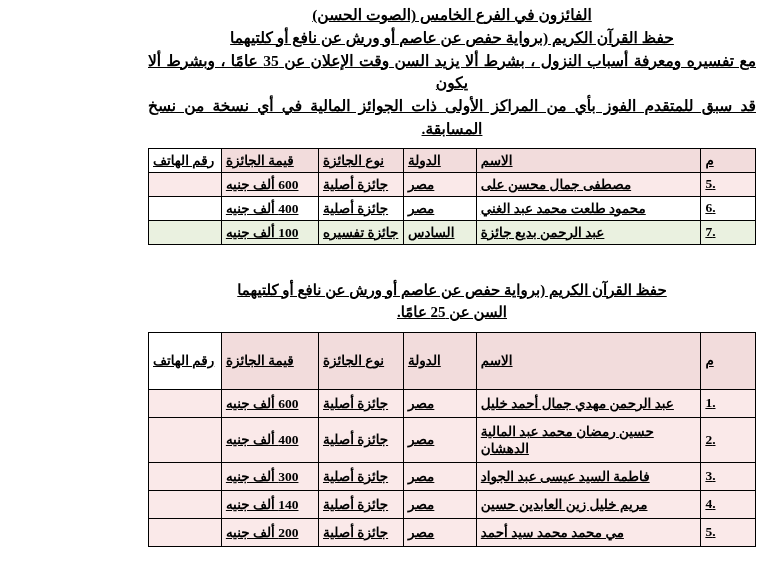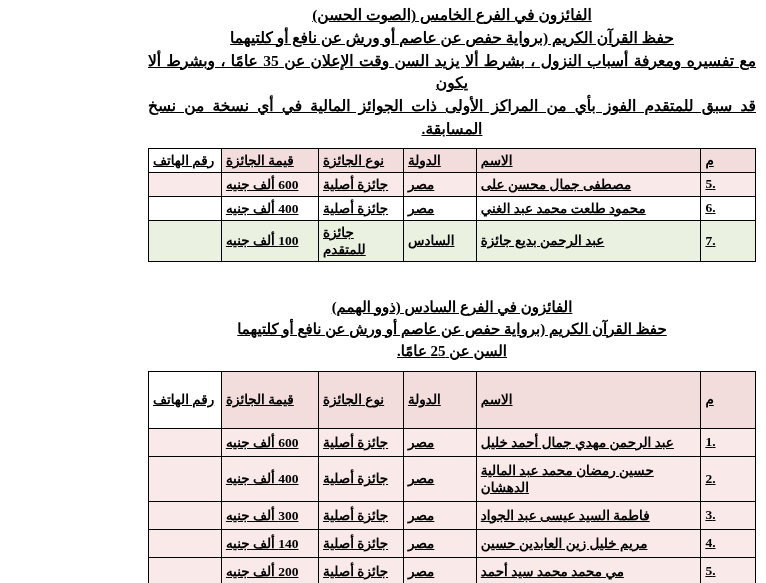--- a/index.html
+++ b/index.html
@@ -115,34 +115,33 @@
           <td>مصر</td>
           <td>جائزة أصلية</td>
           <td>400 ألف جنيه</td>
           <td></td>
         </tr>
 
         <tr class="row-green">
           <td class="cell-idx">.7</td>
           <td class="cell-name">عبد الرحمن بديع جائزة</td>
           <td>السادس</td>
-          <td>جائزة للمتقدم</td>
+          <td>جائزة تفسيره</td>
           <td>100 ألف جنيه</td>
           <td></td>
         </tr>
       </tbody>
     </table>
   </div>
 
   <div class="gap"></div>
 
   <div class="section sect2">
 
     <div class="heading-block">
-      <span class="line">الفائزون في الفرع السادس (ذوو الهمم)</span>
       <span class="line">حفظ القرآن الكريم (برواية حفص عن عاصم أو ورش عن نافع أو كلتيهما</span>
       <span class="line">السن عن 25 عامًا.</span>
     </div>
 
     <table class="prize-table t2">
       <colgroup>
         <col class="col-idx">
           <col class="col-name">
           <col class="col-state">
         <col class="col-type">

